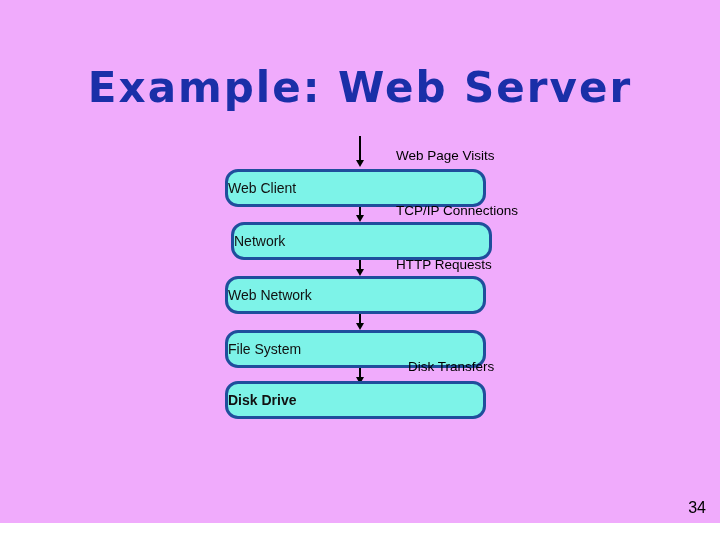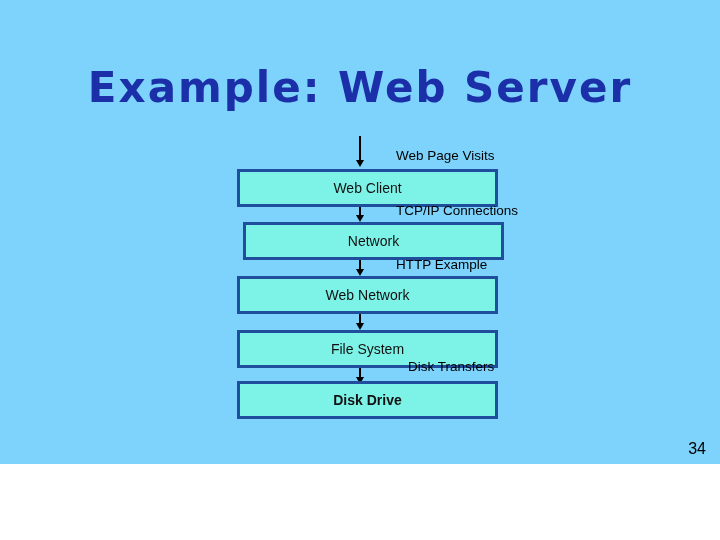--- a/index.html
+++ b/index.html
@@ -10,22 +10,22 @@
   body {
     width: 720px;
     height: 540px;
     background: #ffffff;
     font-family: "Liberation Sans", sans-serif;
     overflow: hidden;
   }
   #slide {
     position: relative;
     width: 720px;
-    height: 464px;
-    background: #7dd3fc;
+    height: 523px;
+    background: #f0abfc;
   }
 
   
   #slide-title {
     position: absolute;
     left: 0;
     top: 62px;
     width: 720px;
     text-align: center;
     font-family: "DejaVu Sans", sans-serif;
@@ -41,30 +41,30 @@
   #diagram {
     position: absolute;
     left: 0;
     top: 0;
     width: 720px;
     height: 540px;
   }
 
   .node-box {
     position: absolute;
-    left: 237px;
+    left: 225px;
     width: 261px;
     height: 38px;
     box-sizing: border-box;
     background: #7df3e8;
     border: 3px solid #1f4e9c;
-    border-radius: 0;
+    border-radius: 13px;
     display: flex;
     align-items: center;
-    justify-content: center;
+    justify-content: flex-start;
   }
   .node-label {
     font-family: "Liberation Sans", sans-serif;
     font-size: 14px;
     line-height: 16px;
     color: #111111;
     white-space: nowrap;
   }
 
   
@@ -136,21 +136,21 @@
     <div class="edge-label" style="left:396px; top:203px;">TCP/IP Connections</div>
 
     <div class="node-box" style="top:222px;margin-left:6px;">
       <span class="node-label">Network</span>
     </div>
 
     <div class="arrow" style="top:260px;height:16px;">
       <div class="shaft" style="height:11px;"></div>
       <div class="head" style="top:9px;"></div>
     </div>
-    <div class="edge-label" style="left:396px; top:257px;">HTTP Example</div>
+    <div class="edge-label" style="left:396px; top:257px;">HTTP Requests</div>
 
     <div class="node-box" style="top:276px;">
       <span class="node-label">Web Network</span>
     </div>
 
     <div class="arrow" style="top:314px;height:16px;">
       <div class="shaft" style="height:11px;"></div>
       <div class="head" style="top:9px;"></div>
     </div>
 

